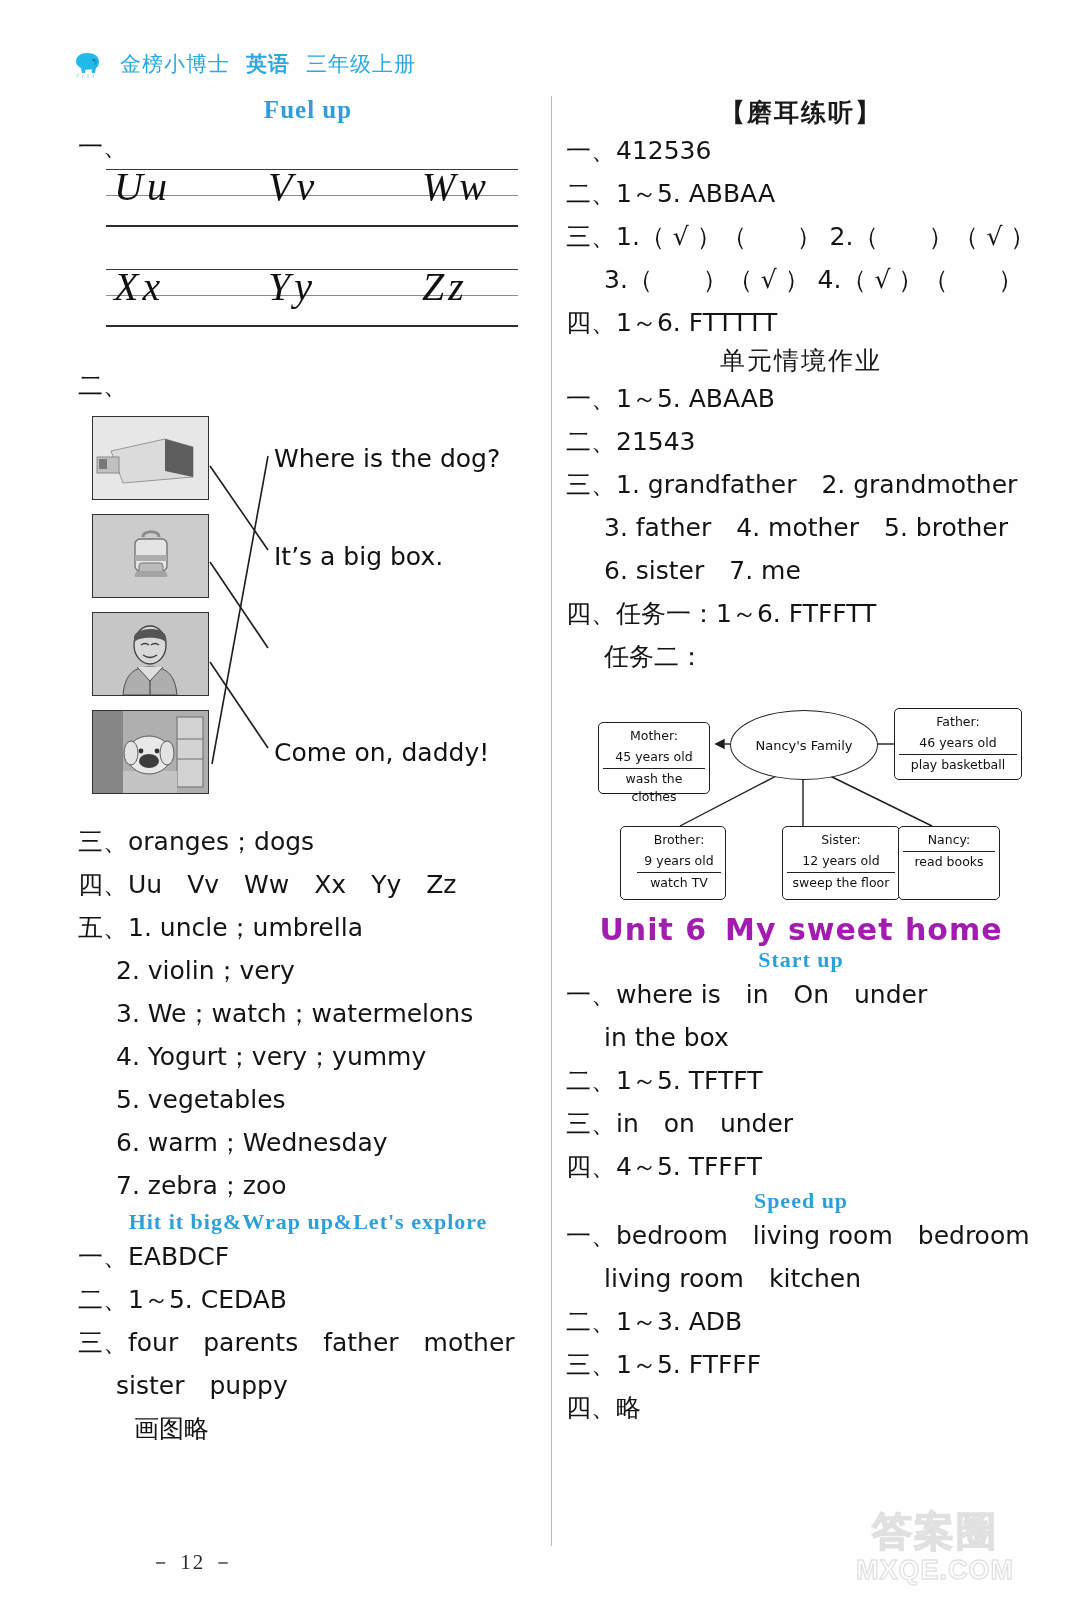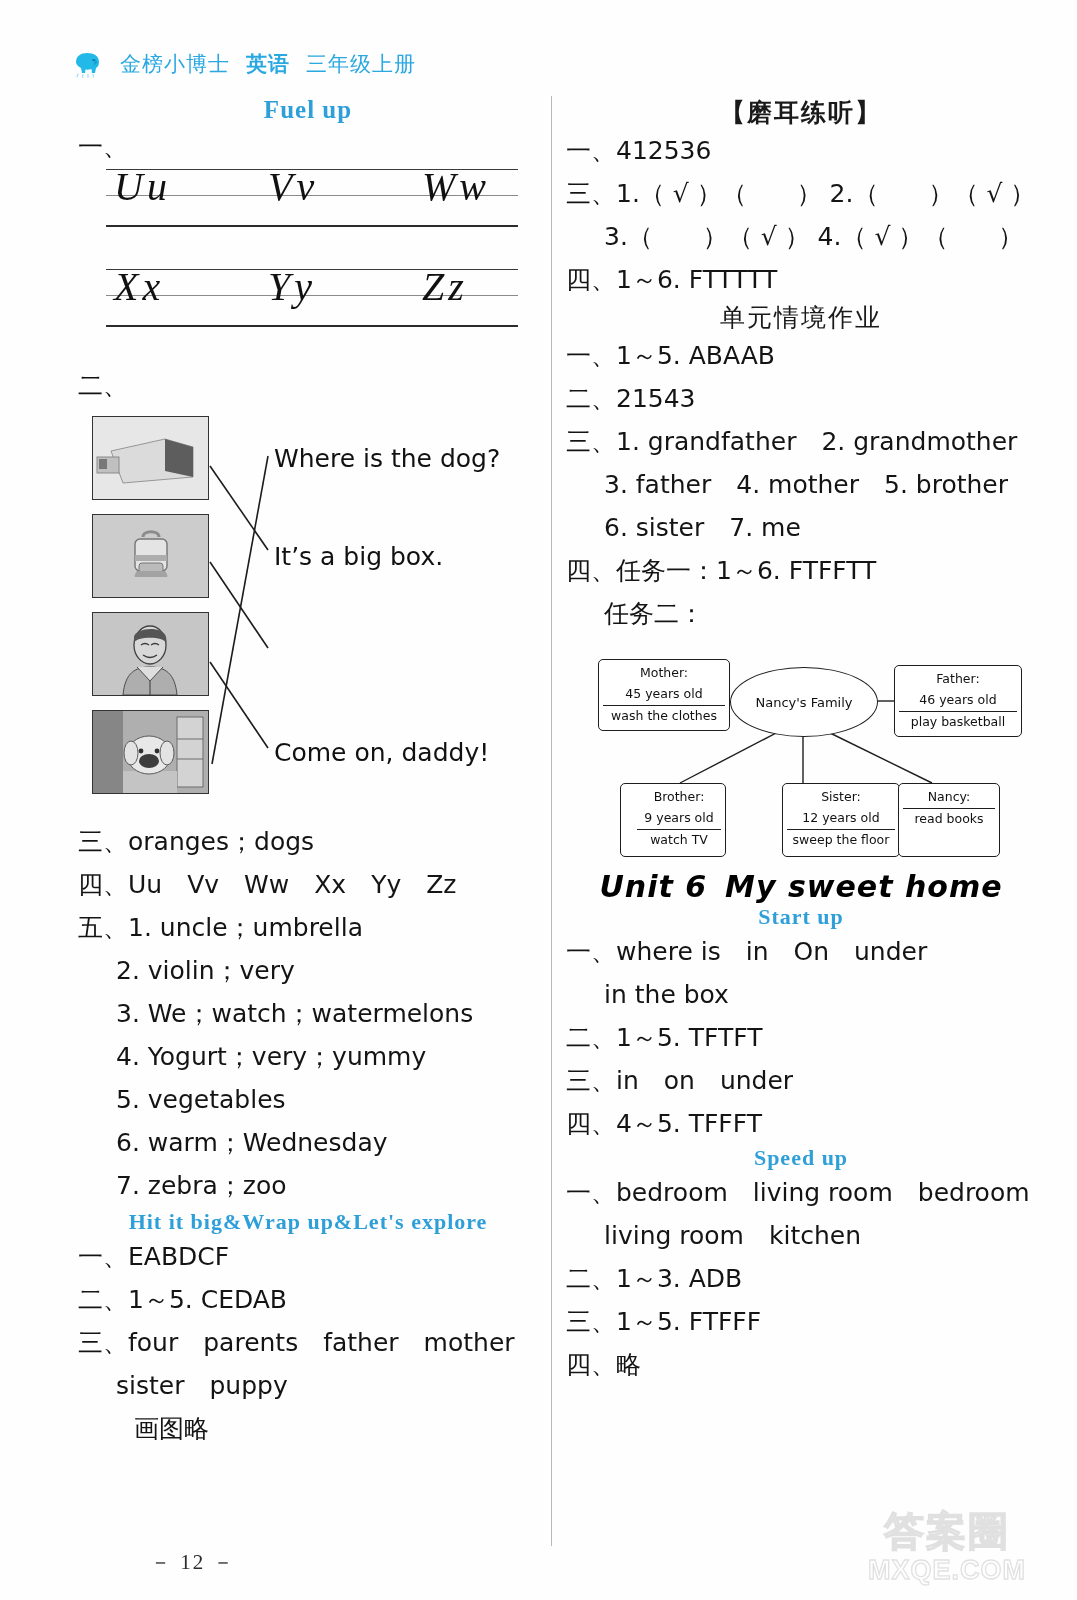--- a/index.html
+++ b/index.html
@@ -84,26 +84,25 @@
   }
   .sec-title-cn {
     text-align: center;
     font-size: 25px;
     font-family: "DejaVu Sans", sans-serif;
     letter-spacing: 2px;
     color: #1a1a1a;
   }
   .unit-title {
     text-align: center;
-    color: #000000;
+    color: #a21caf;
     font-weight: bold;
     font-size: 30px;
     letter-spacing: 1px;
     font-family: "DejaVu Sans", sans-serif;
-    font-style: italic;
   }
   .unit-title .u-num { margin-right: 18px; }
 
   .ans-line {
     font-size: 25px;
     line-height: 1.72;
     color: #141414;
     white-space: pre;
     font-family: "DejaVu Sans", sans-serif;
   }
@@ -230,40 +229,40 @@
     border: 1.6px solid #1e1e1e;
     border-radius: 50%;
     display: flex;
     align-items: center;
     justify-content: center;
     font-family: "DejaVu Sans", sans-serif;
     font-size: 13px;
     background: #fff;
     color: #111;
   }
-  .mm-mother { left: 4px;   top: 16px;  width: 132px; height: 72px; text-align: center; }
+  .mm-mother { left: 4px;   top: 36px;  width: 112px; height: 72px; text-align: center; }
   .mm-father { left: 300px; top: 22px;  width: 128px; height: 72px; }
   .mm-center { left: 136px; top: 24px;  width: 146px; height: 68px; }
   .mm-brother{ left: 26px;  top: 140px; width: 106px; height: 74px; padding-left: 16px; }
   .mm-sister { left: 160px; top: 140px; width: 118px; height: 74px; margin-left: 28px; }
   .mm-nancy  { left: 304px; top: 140px; width: 102px; height: 74px; }
 
   
   .page-num {
     position: absolute;
     left: 150px;
     top: 1548px;
     font-size: 21px;
     color: #2a2a2a;
     font-family: "Liberation Serif", serif;
     letter-spacing: 2px;
   }
   .watermark {
     position: absolute;
-    right: 20px;
+    right: 32px;
     bottom: 14px;
     width: 220px;
     text-align: center;
     opacity: 0.55;
   }
   .wm-cn {
     font-size: 40px;
     font-family: "DejaVu Sans", sans-serif;
     font-weight: bold;
     color: transparent;
@@ -424,20 +423,21 @@
     <div class="ans-line">三、four　parents　father　mother</div>
     <div class="ans-line indent1">sister　puppy</div>
     <div class="ans-line indent2">画图略</div>
   </div>
 
   <div class="col-right">
 
     <div class="sec-title-cn" style="font-weight:bold;">【磨耳练听】</div>
 
     <div class="ans-line">一、412536</div>
+    <div class="ans-line">二、1～5. ABBAA</div>
     <div class="ans-line">三、1.（ √ ）（　　） 2.（　　）（ √ ）</div>
     <div class="ans-line indent1">3.（　　）（ √ ） 4.（ √ ）（　　）</div>
     <div class="ans-line">四、1～6. FTTTTT</div>
 
     <div class="sec-title-cn">单元情境作业</div>
 
     <div class="ans-line">一、1～5. ABAAB</div>
     <div class="ans-line">二、21543</div>
     <div class="ans-line">三、1. grandfather　2. grandmother</div>
     <div class="ans-line indent1">3. father　4. mother　5. brother</div>

